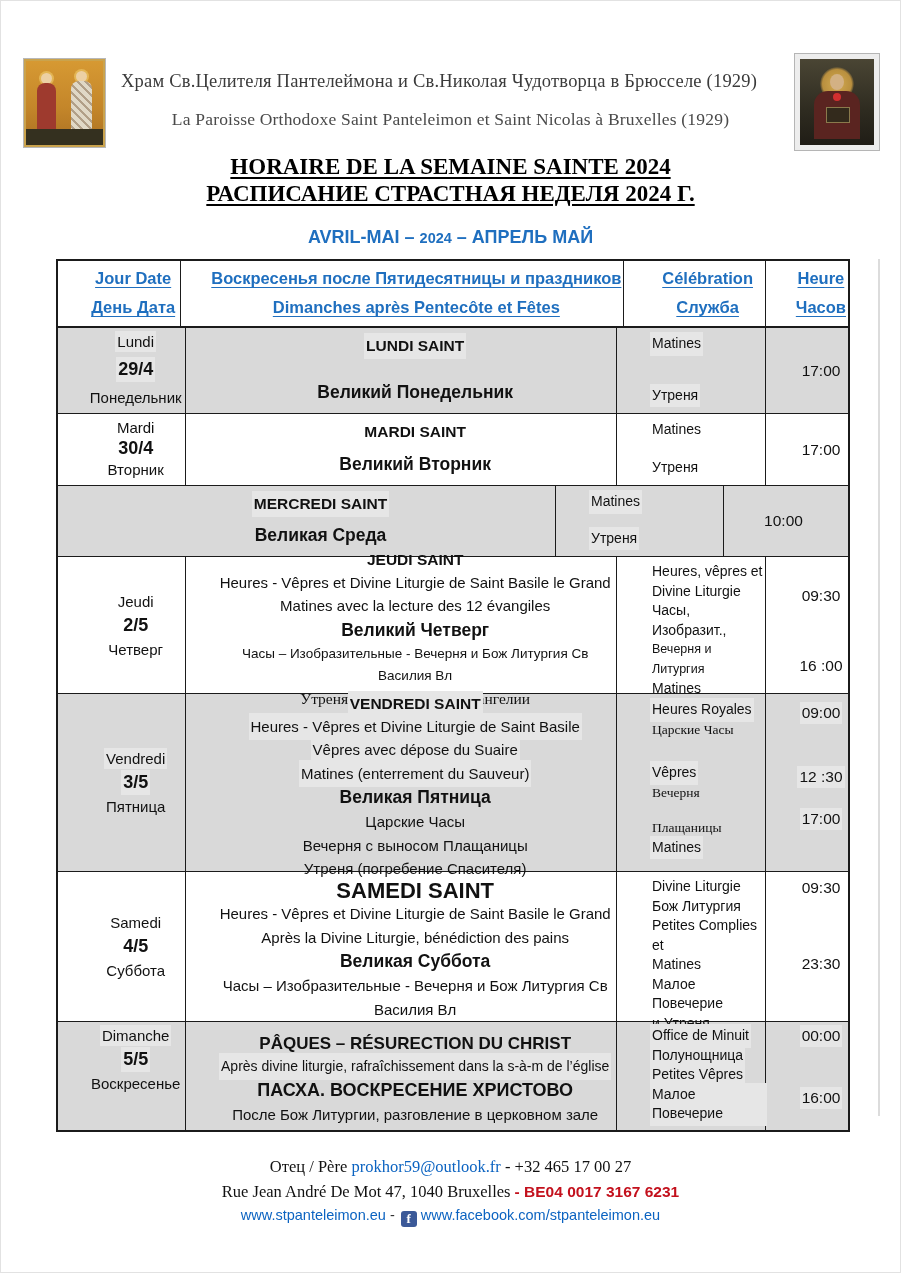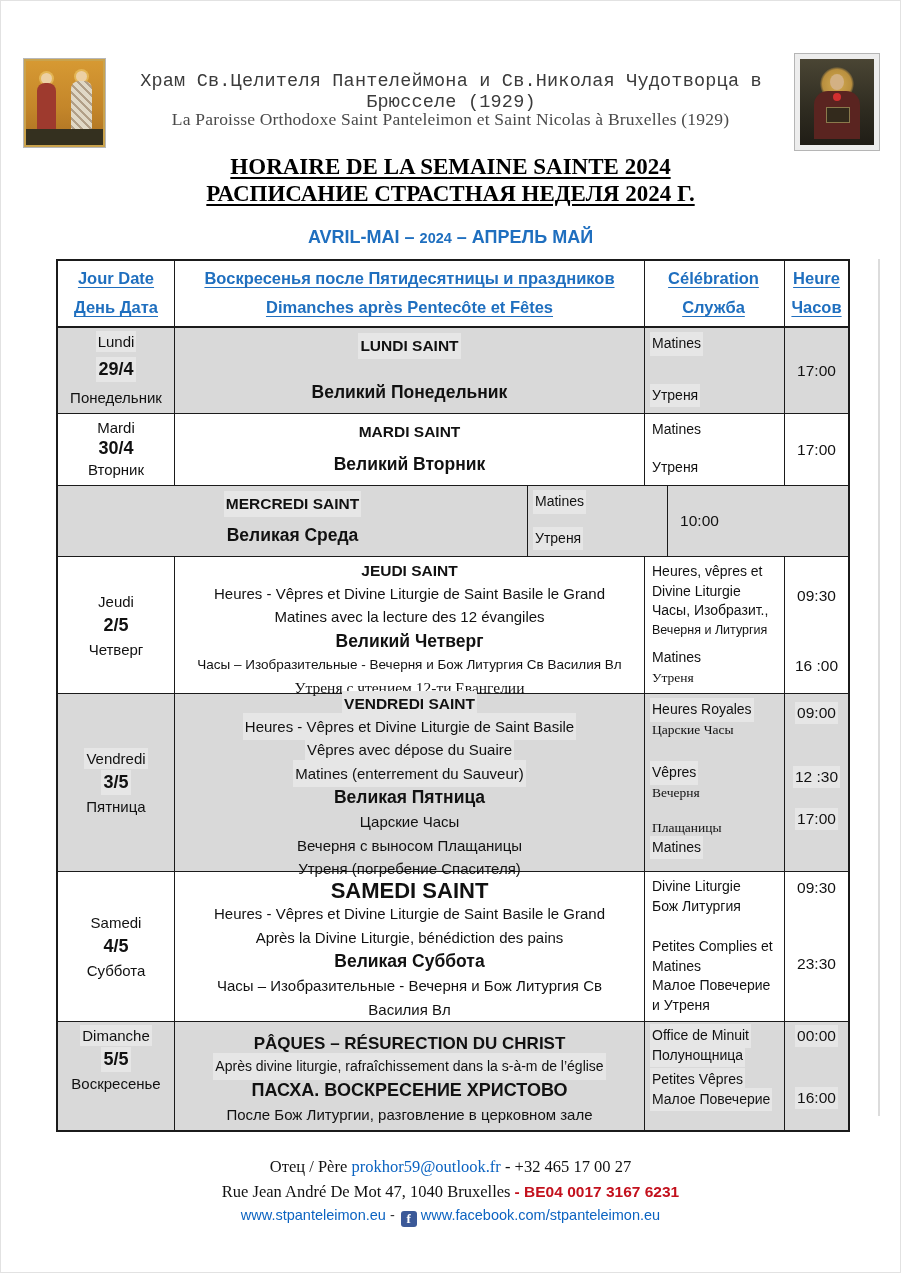--- a/index.html
+++ b/index.html
@@ -1,22 +1,22 @@
 <!DOCTYPE html>
 <html><head>
 <meta charset="utf-8">
 <style>
   html,body{margin:0;padding:0;background:#f5f5f5;}
   .page{position:relative;width:901px;height:1273px;background:#ffffff;margin:0 auto;
         border:1px solid #e2e2e2;box-sizing:border-box;overflow:hidden;
         font-family:"Liberation Sans",sans-serif;color:#111;}
 
   
-  .hdr-ru{position:absolute;top:70px;left:120px;right:119px;text-align:center;
-          font-family:Liberation Mono, monospace;font-size:18.5px;color:#3b3b3b;letter-spacing:.2px;}
+  .hdr-ru{position:absolute;top:70px;left:120px;right:119px;text-align:left;
+          font-family:Liberation Serif, serif;font-size:18.5px;color:#3b3b3b;letter-spacing:.2px;}
   .hdr-fr{position:absolute;top:108px;left:120px;right:120px;text-align:center;
           font-family:"Liberation Serif",serif;font-size:17.5px;color:#4a4a4a;letter-spacing:.2px;}
 
   .icon-left{position:absolute;left:22px;top:57px;width:83px;height:90px;
              background:linear-gradient(180deg,#d79a33 0%,#c4862a 55%,#a86f22 100%);
              border:1px solid #b8b8b8;box-shadow:inset 0 0 0 2px #caa34d;box-sizing:border-box;}
   .icon-left .base{position:absolute;left:2px;right:2px;bottom:2px;height:16px;background:#34301f;}
   .icon-left .fig1{position:absolute;left:13px;top:24px;width:19px;height:52px;background:#9e3a2e;border-radius:8px 8px 2px 2px;}
   .icon-left .fig2{position:absolute;left:47px;top:22px;width:21px;height:55px;background:#e0d8c6;border-radius:8px 8px 2px 2px;
                    background-image:repeating-linear-gradient(45deg,rgba(120,90,60,.45) 0 2px,transparent 2px 6px);}
@@ -42,21 +42,21 @@
 
   
   .sched{position:absolute;left:55px;top:258px;width:794px;border:2px solid #1b1b1b;box-sizing:border-box;background:#fff;}
   .t-row{display:flex;border-bottom:1px solid #1b1b1b;box-sizing:border-box;}
   .t-row:last-child{border-bottom:none;}
   .t-row.rh{height:67px;border-bottom-width:2px;background:#fff;}
   .r1{height:86px;} .r2{height:72px;} .r3{height:71px;} .r4{height:137px;}
   .r5{height:178px;} .r6{height:150px;} .r7{height:108px;}
   .row-gray{background:#d9d9d9;}
   .row-gray .hl{background:#e6e6e6;box-shadow:0 0 0 2px #e6e6e6;}
-  .cell{border-right:1px solid #1b1b1b;box-sizing:border-box;position:relative;}
+  .cell{border-right:1px solid #1b1b1b;box-sizing:border-box;position:relative;margin-left:28px;}
   .cell:last-child{border-right:none;}
   .c-day{width:117px;display:flex;flex-direction:column;align-items:center;text-align:center;}
   .c-event{width:470px;display:flex;flex-direction:column;align-items:center;text-align:center;}
   .c-cel{width:140px;display:flex;flex-direction:column;align-items:flex-start;text-align:left;padding-left:7px;}
   .c-time{width:63px;display:flex;flex-direction:column;align-items:center;text-align:center;}
 
   
   .hc{justify-content:space-between;padding:8px 2px 9px;align-items:center;}
   .hc div{color:#1f6fbf;font-weight:bold;font-size:16.5px;text-decoration:underline;text-underline-offset:3px;white-space:nowrap;}
   .t-row.rh .c-cel{padding-left:0;align-items:center;}

